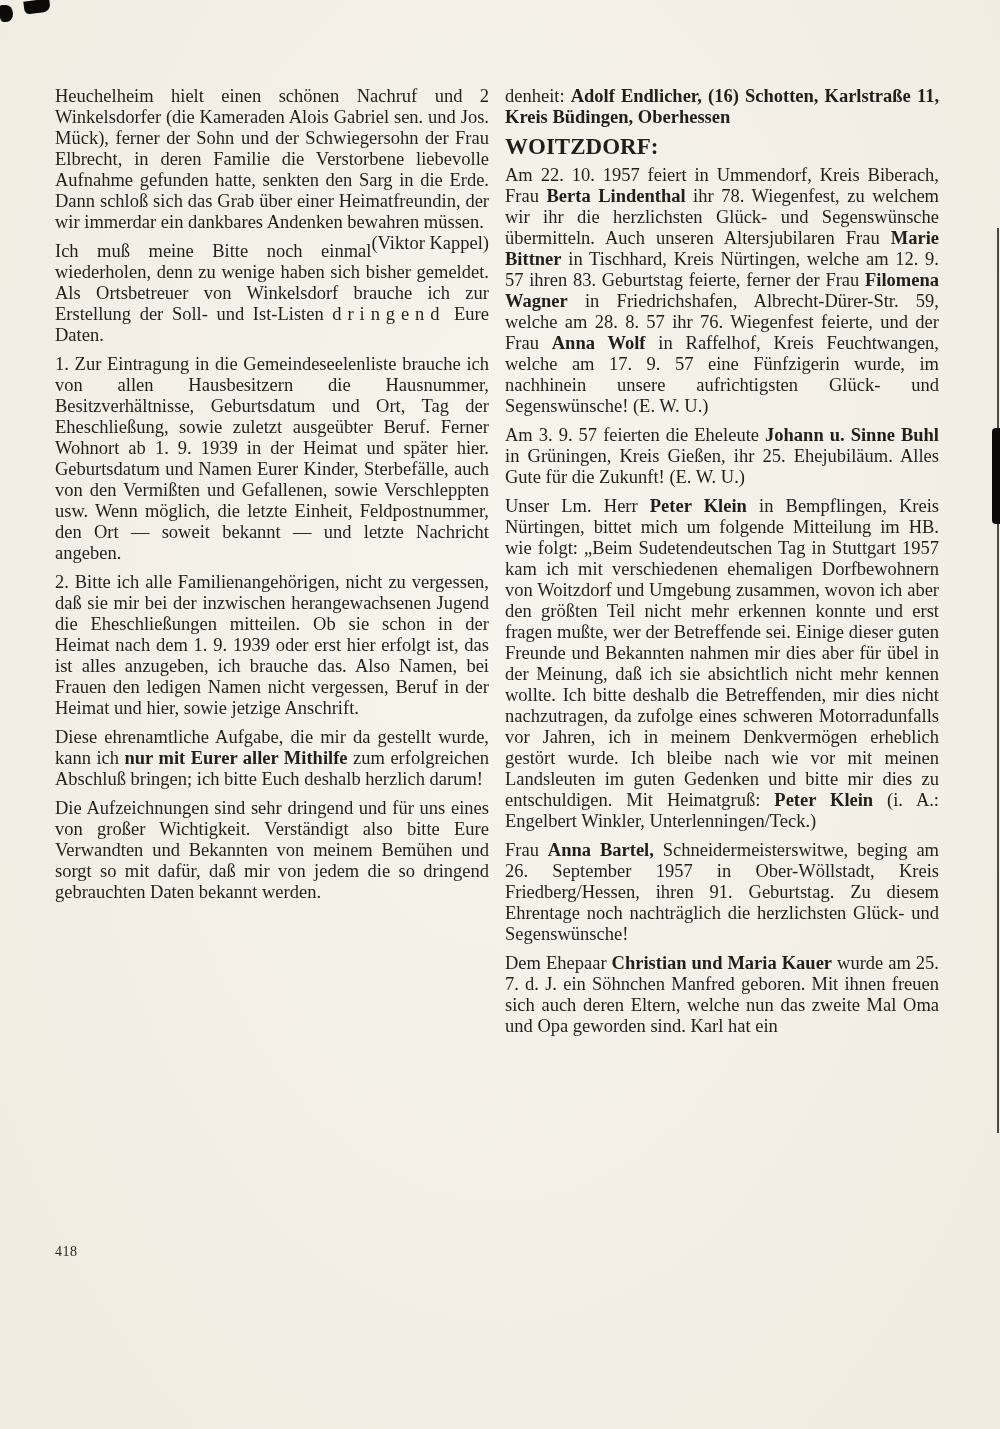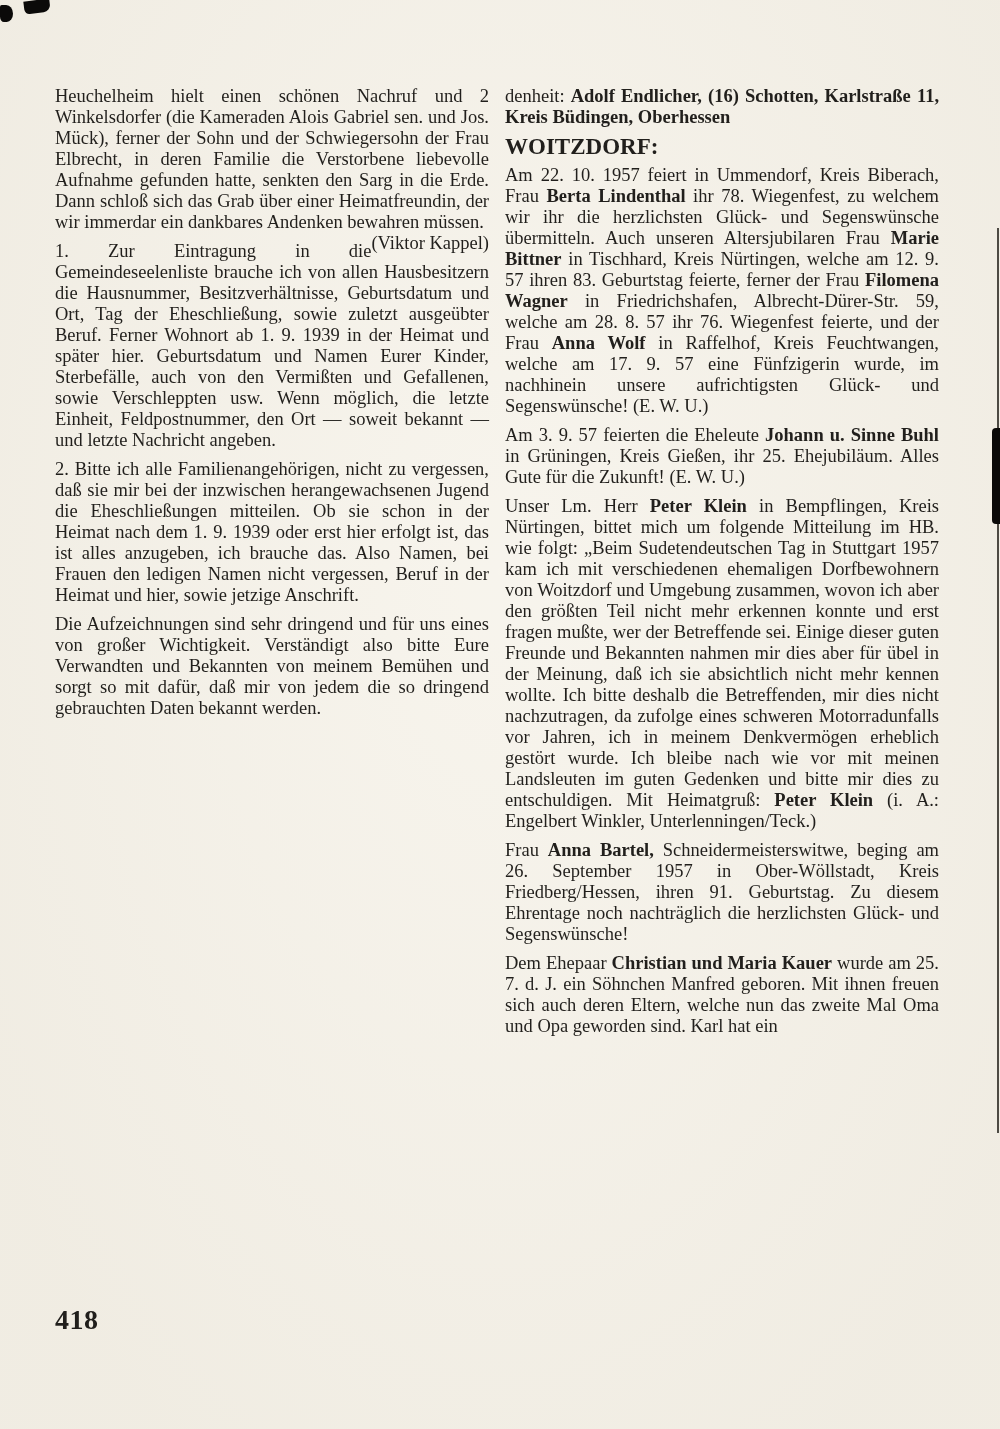--- a/index.html
+++ b/index.html
@@ -39,24 +39,23 @@
     font-weight:bold;
     margin:6px 0 8px 0;
     font-size:23px;
     text-align:left;
   }
   .bold{font-weight:bold;}
   .spaced{letter-spacing:0.32em;}
   .sig{float:right;}
   .page-number{
     position:absolute;
-    left:55px;top:1304px;
-    font-size:28px;
+    left:55px;top:1244px;
+    font-size:14px;
     letter-spacing:0.5px;
-    font-weight:bold;
   }
   
   .artifact{position:absolute;background:#0b0a09;}
   .corner-a{
     left:24px;top:0;width:26px;height:13px;
     border-radius:0 0 7px 5px;
     transform:rotate(-7deg);
   }
   .corner-b{
     left:0;top:5px;width:13px;height:17px;
@@ -77,22 +76,24 @@
 <div class="page">
 
   <div class="artifact corner-a"></div>
   <div class="artifact corner-b"></div>
   <div class="artifact edge-line"></div>
   <div class="artifact edge-blob"></div>
 
   <div class="columns">
     <div class="col" id="col-left">
         <p class="block para"><span>Heuchelheim hielt einen schönen Nachruf und 2 Winkelsdorfer (die Kameraden Alois Gabriel sen. und Jos. Mück), ferner der Sohn und der Schwiegersohn der Frau Elbrecht, in deren Familie die Verstorbene liebevolle Aufnahme gefunden hatte, senkten den Sarg in die Erde. Dann schloß sich das Grab über einer Heimatfreundin, der wir immerdar ein dankbares Andenken bewahren müssen.</span><span class="sig">(Viktor Kappel)</span></p>
+        <p class="block para"><span>Ich muß meine Bitte noch einmal wiederholen, denn zu wenige haben sich bisher gemeldet. Als Ortsbetreuer von Winkelsdorf brauche ich zur Erstellung der Soll- und Ist-Listen </span><span class="spaced">dringend</span><span> Eure Daten.</span></p>
         <p class="block para"><span>1. Zur Eintragung in die Gemeindeseelenliste brauche ich von allen Hausbesitzern die Hausnummer, Besitzverhältnisse, Geburtsdatum und Ort, Tag der Eheschließung, sowie zuletzt ausgeübter Beruf. Ferner Wohnort ab 1. 9. 1939 in der Heimat und später hier. Geburtsdatum und Namen Eurer Kinder, Sterbefälle, auch von den Vermißten und Gefallenen, sowie Verschleppten usw. Wenn möglich, die letzte Einheit, Feldpostnummer, den Ort — soweit bekannt — und letzte Nachricht angeben.</span></p>
         <p class="block para"><span>2. Bitte ich alle Familienangehörigen, nicht zu vergessen, daß sie mir bei der inzwischen herangewachsenen Jugend die Eheschließungen mitteilen. Ob sie schon in der Heimat nach dem 1. 9. 1939 oder erst hier erfolgt ist, das ist alles anzugeben, ich brauche das. Also Namen, bei Frauen den ledigen Namen nicht vergessen, Beruf in der Heimat und hier, sowie jetzige Anschrift.</span></p>
+        <p class="block para"><span>Diese ehrenamtliche Aufgabe, die mir da gestellt wurde, kann ich </span><span class="bold">nur mit Eurer aller Mithilfe</span><span> zum erfolgreichen Abschluß bringen; ich bitte Euch deshalb herzlich darum!</span></p>
         <p class="block para"><span>Die Aufzeichnungen sind sehr dringend und für uns eines von großer Wichtigkeit. Verständigt also bitte Eure Verwandten und Bekannten von meinem Bemühen und sorgt so mit dafür, daß mir von jedem die so dringend gebrauchten Daten bekannt werden.</span></p>
       </div>
     <div class="col" id="col-right">
         <p class="block para"><span>denheit: </span><span class="bold">Adolf Endlicher, (16) Schotten, Karlstraße 11, Kreis Büdingen, Oberhessen</span></p>
         <h3 class="block heading"><span>WOITZDORF:</span></h3>
         <p class="block para"><span>Am 22. 10. 1957 feiert in Ummendorf, Kreis Biberach, Frau </span><span class="bold">Berta Lindenthal</span><span> ihr 78. Wiegenfest, zu welchem wir ihr die herzlichsten Glück- und Segenswünsche übermitteln. Auch unseren Altersjubilaren Frau </span><span class="bold">Marie Bittner</span><span> in Tischhard, Kreis Nürtingen, welche am 12. 9. 57 ihren 83. Geburtstag feierte, ferner der Frau </span><span class="bold">Filomena Wagner</span><span> in Friedrichshafen, Albrecht-Dürer-Str. 59, welche am 28. 8. 57 ihr 76. Wiegenfest feierte, und der Frau </span><span class="bold">Anna Wolf</span><span> in Raffelhof, Kreis Feuchtwangen, welche am 17. 9. 57 eine Fünfzigerin wurde, im nachhinein unsere aufrichtigsten Glück- und Segenswünsche! (E. W. U.)</span></p>
         <p class="block para"><span>Am 3. 9. 57 feierten die Eheleute </span><span class="bold">Johann u. Sinne Buhl</span><span> in Grüningen, Kreis Gießen, ihr 25. Ehejubiläum. Alles Gute für die Zukunft! (E. W. U.)</span></p>
         <p class="block para"><span>Unser Lm. Herr </span><span class="bold">Peter Klein</span><span> in Bempflingen, Kreis Nürtingen, bittet mich um folgende Mitteilung im HB. wie folgt: „Beim Sudetendeutschen Tag in Stuttgart 1957 kam ich mit verschiedenen ehemaligen Dorfbewohnern von Woitzdorf und Umgebung zusammen, wovon ich aber den größten Teil nicht mehr erkennen konnte und erst fragen mußte, wer der Betreffende sei. Einige dieser guten Freunde und Bekannten nahmen mir dies aber für übel in der Meinung, daß ich sie absichtlich nicht mehr kennen wollte. Ich bitte deshalb die Betreffenden, mir dies nicht nachzutragen, da zufolge eines schweren Motorradunfalls vor Jahren, ich in meinem Denkvermögen erheblich gestört wurde. Ich bleibe nach wie vor mit meinen Landsleuten im guten Gedenken und bitte mir dies zu entschuldigen. Mit Heimatgruß: </span><span class="bold">Peter Klein</span><span> (i. A.: Engelbert Winkler, Unterlenningen/Teck.)</span></p>
         <p class="block para"><span>Frau </span><span class="bold">Anna Bartel,</span><span> Schneidermeisterswitwe, beging am 26. September 1957 in Ober-Wöllstadt, Kreis Friedberg/Hessen, ihren 91. Geburtstag. Zu diesem Ehrentage noch nachträglich die herzlichsten Glück- und Segenswünsche!</span></p>
         <p class="block para"><span>Dem Ehepaar </span><span class="bold">Christian und Maria Kauer</span><span> wurde am 25. 7. d. J. ein Söhnchen Manfred geboren. Mit ihnen freuen sich auch deren Eltern, welche nun das zweite Mal Oma und Opa geworden sind. Karl hat ein</span></p>

